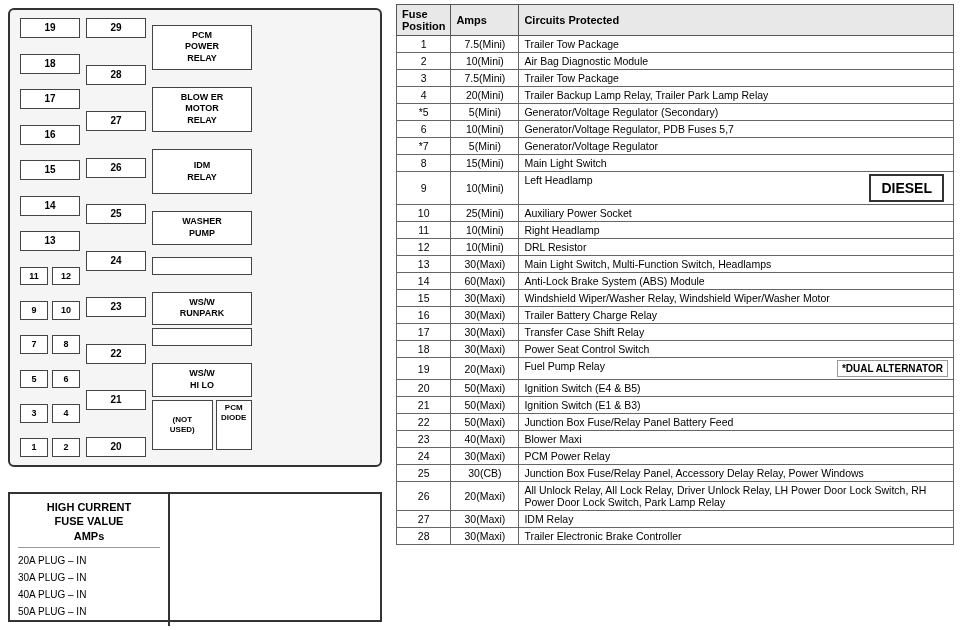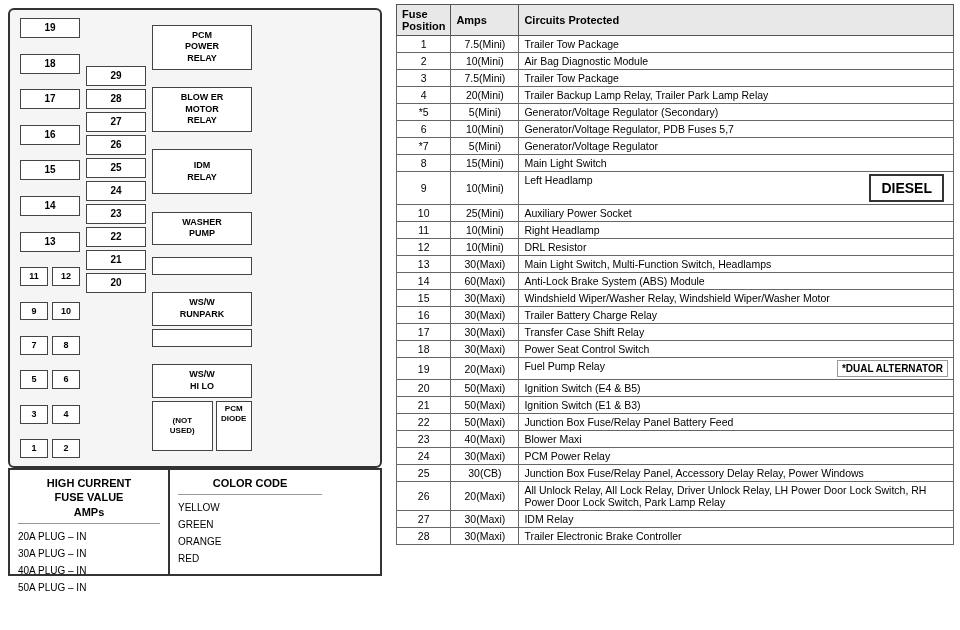--- a/index.html
+++ b/index.html
@@ -38,23 +38,23 @@
       display: flex;
       flex-direction: column;
       justify-content: space-between;
       gap: 3px;
       width: 60px;
     }
 
     .col-mid {
       display: flex;
       flex-direction: column;
+      justify-content: space-between;
       gap: 3px;
       width: 60px;
-      margin-top: 48px;
     }
 
     .col-right {
       display: flex;
       flex-direction: column;
       gap: 4px;
       width: 100px;
       justify-content: space-around;
     }
 
@@ -97,24 +97,24 @@
     .relay-small {
       border: 1.5px solid #444;
       background: #fff;
       min-height: 18px;
       min-width: 36px;
     }
 
     
     .legend {
       display: flex;
-      flex-direction: row;
+      flex-direction: column;
       border: 2px solid #333;
-      margin-top: 0;
-      height: 108px;
+      margin-top: 25px;
+      height: 130px;
     }
 
     .legend-section {
       border-right: 2px solid #333;
       padding: 6px 8px;
       display: flex;
       flex-direction: column;
     }
 
     .legend-section:last-child {

